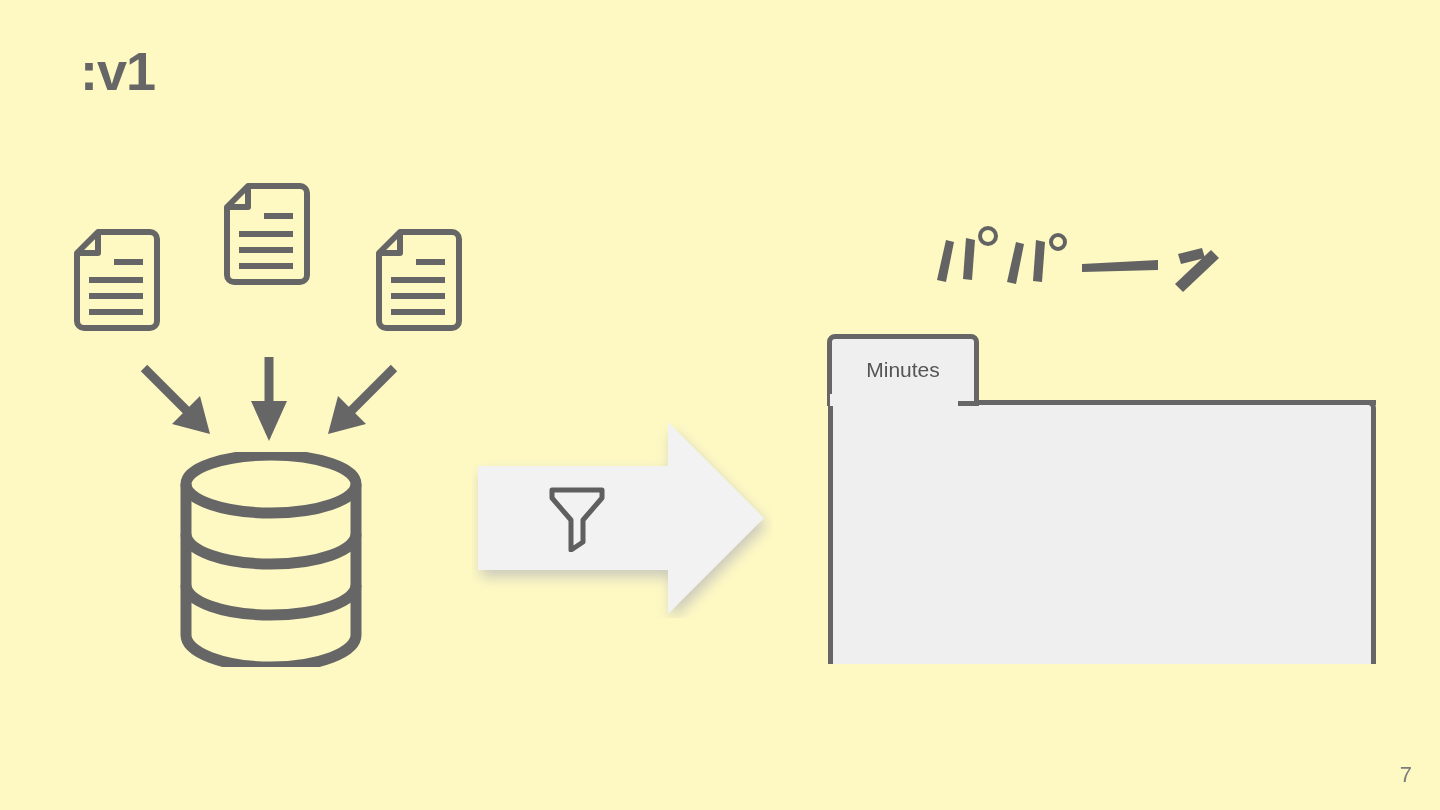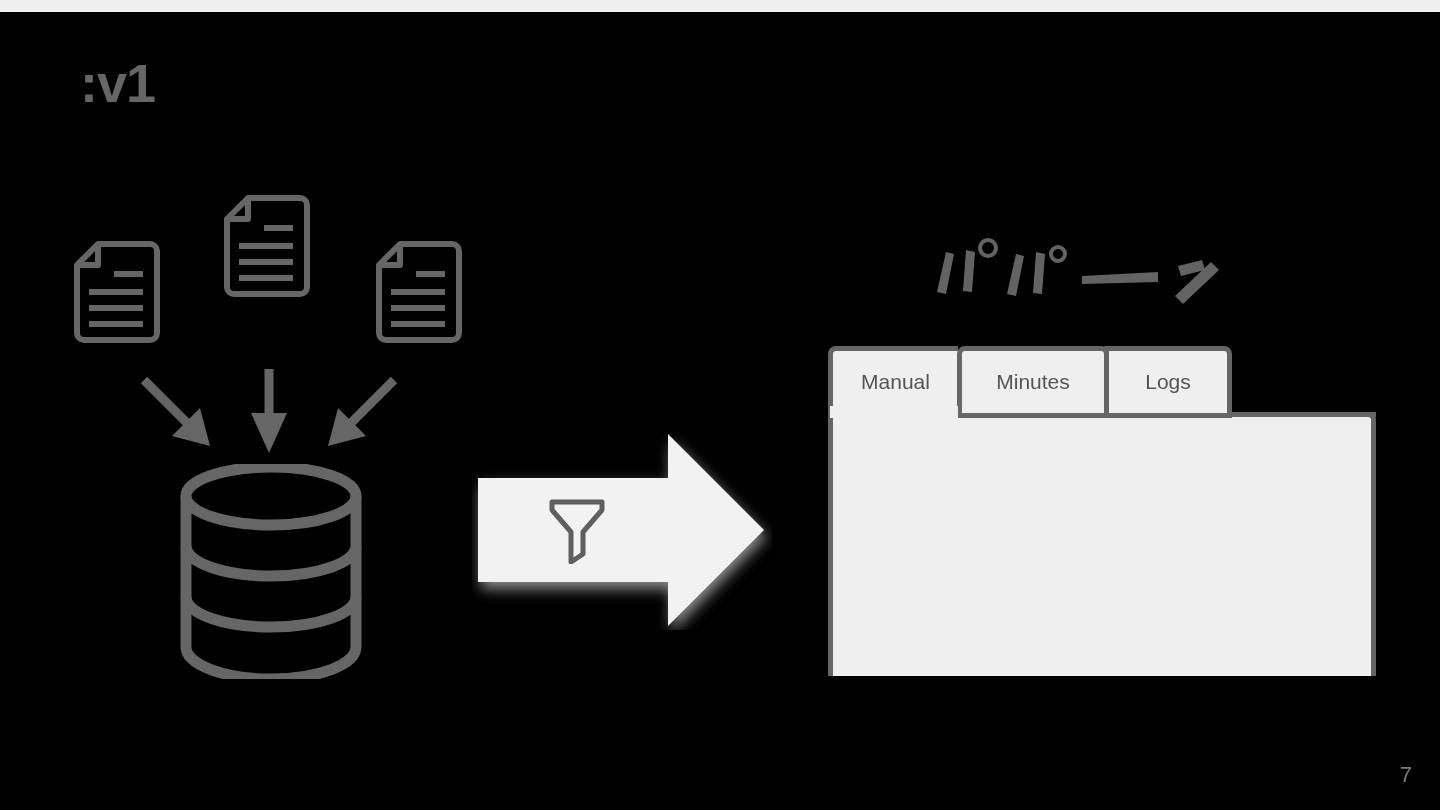--- a/index.html
+++ b/index.html
@@ -11,22 +11,21 @@
     height: 810px;
     background: #efefef;
     font-family: "Liberation Sans", sans-serif;
     overflow: hidden;
     position: relative;
   }
 
   .slide {
     position: absolute;
     inset: 0;
-    background: #000000;
-    margin-top: 12px;
+    background: #fef9c3;
   }
 
   
   .slide-title {
     position: absolute;
     left: 80px;
     top: 44px;
     font-size: 54px;
     font-weight: bold;
     color: #666666;
@@ -254,27 +253,21 @@
     </svg>
   </div>
 
   <div class="tab-window">
 
     <div class="panel"></div>
     <div class="panel-top-right"></div>
     <div class="panel-notch"></div>
 
     <div class="tab-strip">
-      <div class="tab first">
-        <span>Manual</span>
-      </div>
       <div class="tab middle">
         <span>Minutes</span>
       </div>
-      <div class="tab last">
-        <span>Logs</span>
-      </div>
     </div>
   </div>
 
   <div class="page-number">7</div>
 
 </div>
 
 </body></html>

